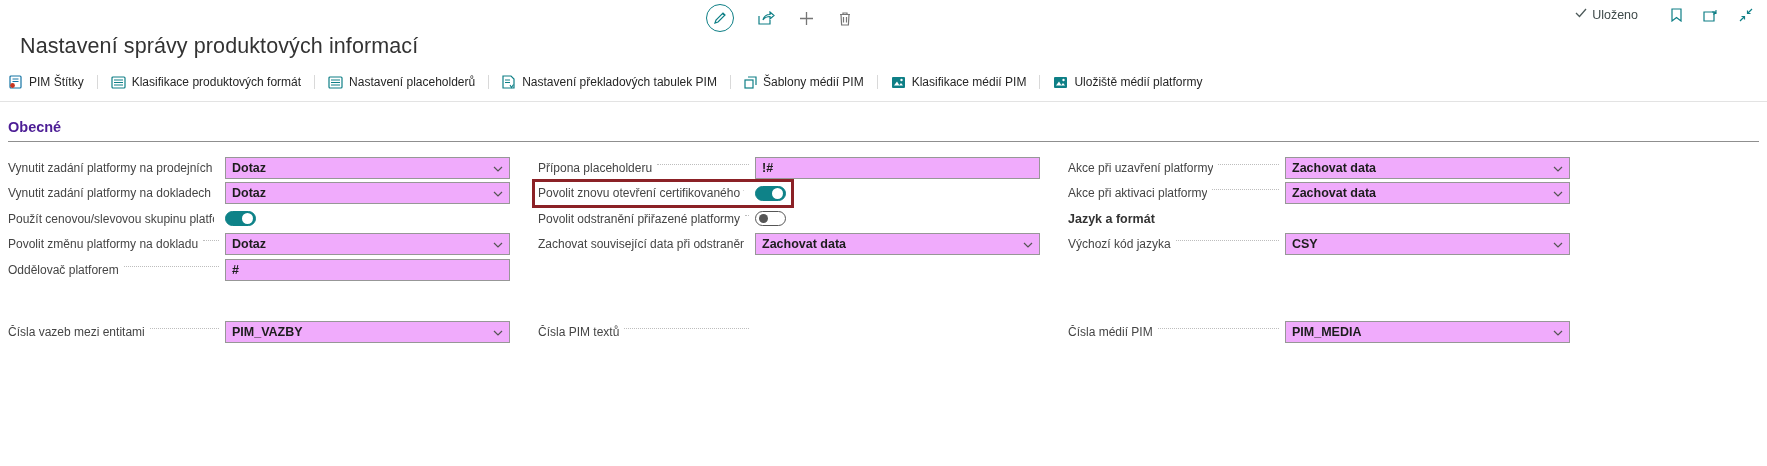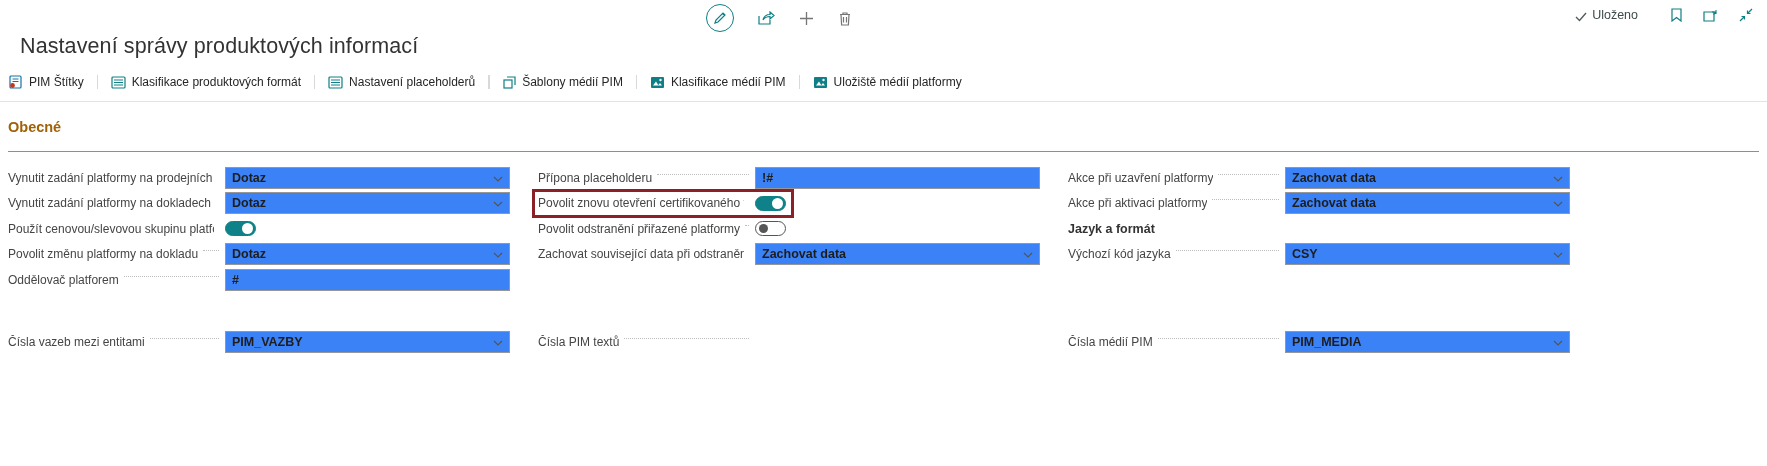--- a/index.html
+++ b/index.html
@@ -5,42 +5,42 @@
   * { margin:0; padding:0; box-sizing:border-box; }
   html,body { width:1767px; height:466px; background:#fff; overflow:hidden;
     font-family:"Liberation Sans", sans-serif; color:#404040; }
 
   
   .topbar { position:relative; height:36px; }
   .tb-center { position:absolute; left:706px; top:4px; display:flex; align-items:center; gap:24px; }
   .icon-btn { display:flex; align-items:center; justify-content:center; cursor:pointer; background:none; border:none; }
   .edit-circle { width:28px; height:28px; border:1.4px solid #0e7f86; border-radius:50%; }
   .tb-right { position:absolute; right:14px; top:8px; display:flex; align-items:center; gap:21px; }
-  .saved { display:flex; align-items:flex-end; gap:5px; font-size:12.5px; color:#3f4a4a; margin-right:12px; }
+  .saved { display:flex; align-items:flex-start; gap:5px; font-size:12.5px; color:#3f4a4a; margin-right:12px; }
 
   
   .page-title { padding-left:8px; margin-top:-2px; font-size:21.5px; font-weight:400; color:#333; letter-spacing:.1px;margin-left:12px; }
 
   
   .actionbar { display:flex; align-items:center; margin:12px 0 0 8px; height:22px; }
   .action-item { display:flex; align-items:center; gap:6px; font-size:12px; color:#262626; cursor:pointer; padding:0 13px; white-space:nowrap; }
   .action-item:first-child { padding-left:0; }
   .action-sep { width:1px; height:14px; background:#d9d9d9; }
   .bar-divider { height:1px; background:#e3e3e3; margin-top:8px; }
 
   
   .section { margin:17px 8px 0 8px; }
-  .section-head { font-size:14.5px; font-weight:700; color:#a16207; padding-bottom:16px; border-bottom:1px solid #8f8f8f; }
+  .section-head { font-size:14.5px; font-weight:700; color:#4c1d95; padding-bottom:6px; border-bottom:1px solid #8f8f8f; }
   .cols { display:flex; margin-top:13px; }
   .col { width:502px; margin-right:28px; }
 
   .field { position:relative; height:25.5px; display:flex; align-items:center; }
   .flabel { font-size:12px; color:#454545; white-space:nowrap; flex:0 1 auto; overflow:hidden; }
   .leader { flex:1 1 auto; min-width:0; border-bottom:1px dotted #bdbdbd; margin:0 6px 7px 5px; margin-right:291px; }
-  .control { position:absolute; left:217px; top:1.5px; width:285px; height:22px; background:#3b82f6;
+  .control { position:absolute; left:217px; top:1.5px; width:285px; height:22px; background:#f0abfc;
     border:1px solid #979797; display:flex; align-items:center; padding:0 20px 0 6px;
     font-size:12.5px; font-weight:600; color:#1d1d1d; }
   .control.textonly { padding-right:6px; }
   .chev { position:absolute; right:6px; top:8px; }
 
   .toggle { position:absolute; left:217px; top:5px; width:31px; height:15px; border-radius:8px;
     border:1px solid #565656; background:#fff; cursor:pointer; }
   .toggle .knob { position:absolute; top:1.8px; left:2.5px; width:9.5px; height:9.5px; border-radius:50%; background:#565656; }
   .toggle.on { background:#0e8288; border-color:#0e8288; }
   .toggle.on .knob { left:auto; right:2px; top:1.3px; width:11px; height:11px; background:#fff; }
@@ -150,20 +150,30 @@
   <div class="action-item">
     <span>
       <svg width="15" height="13" viewBox="0 0 15 13">
           <rect x="1" y="1" width="13" height="11" rx="1" fill="none" stroke="#0e7f86" stroke-width="1.2"></rect>
           <path d="M3 4 H12 M3 6.5 H12 M3 9 H12" stroke="#0e7f86" stroke-width="1"></path>
         </svg>
     </span>
     <span>Nastavení placeholderů</span>
   </div>
   <div class="action-sep"></div>
+  <div class="action-item">
+    <span>
+      <svg width="14" height="14" viewBox="0 0 14 14">
+          <path d="M1 1 H9 L12 4 V13 H1 Z" fill="none" stroke="#0e7f86" stroke-width="1.2"></path>
+          <path d="M3 5 H8 M3 7.5 H8" stroke="#0e7f86" stroke-width="1"></path>
+          <path d="M8 10 L9.5 12.5 L11.5 9.5" fill="none" stroke="#0e7f86" stroke-width="1.1"></path>
+        </svg>
+    </span>
+    <span>Nastavení překladových tabulek PIM</span>
+  </div>
   <div class="action-sep"></div>
   <div class="action-item">
     <span>
       <svg width="13" height="13" viewBox="0 0 13 13">
           <path d="M4 1 H12 V9" fill="none" stroke="#0e7f86" stroke-width="1.2"></path>
           <rect x="1" y="4" width="8" height="8" fill="none" stroke="#0e7f86" stroke-width="1.2"></rect>
         </svg>
     </span>
     <span>Šablony médií PIM</span>
   </div>

